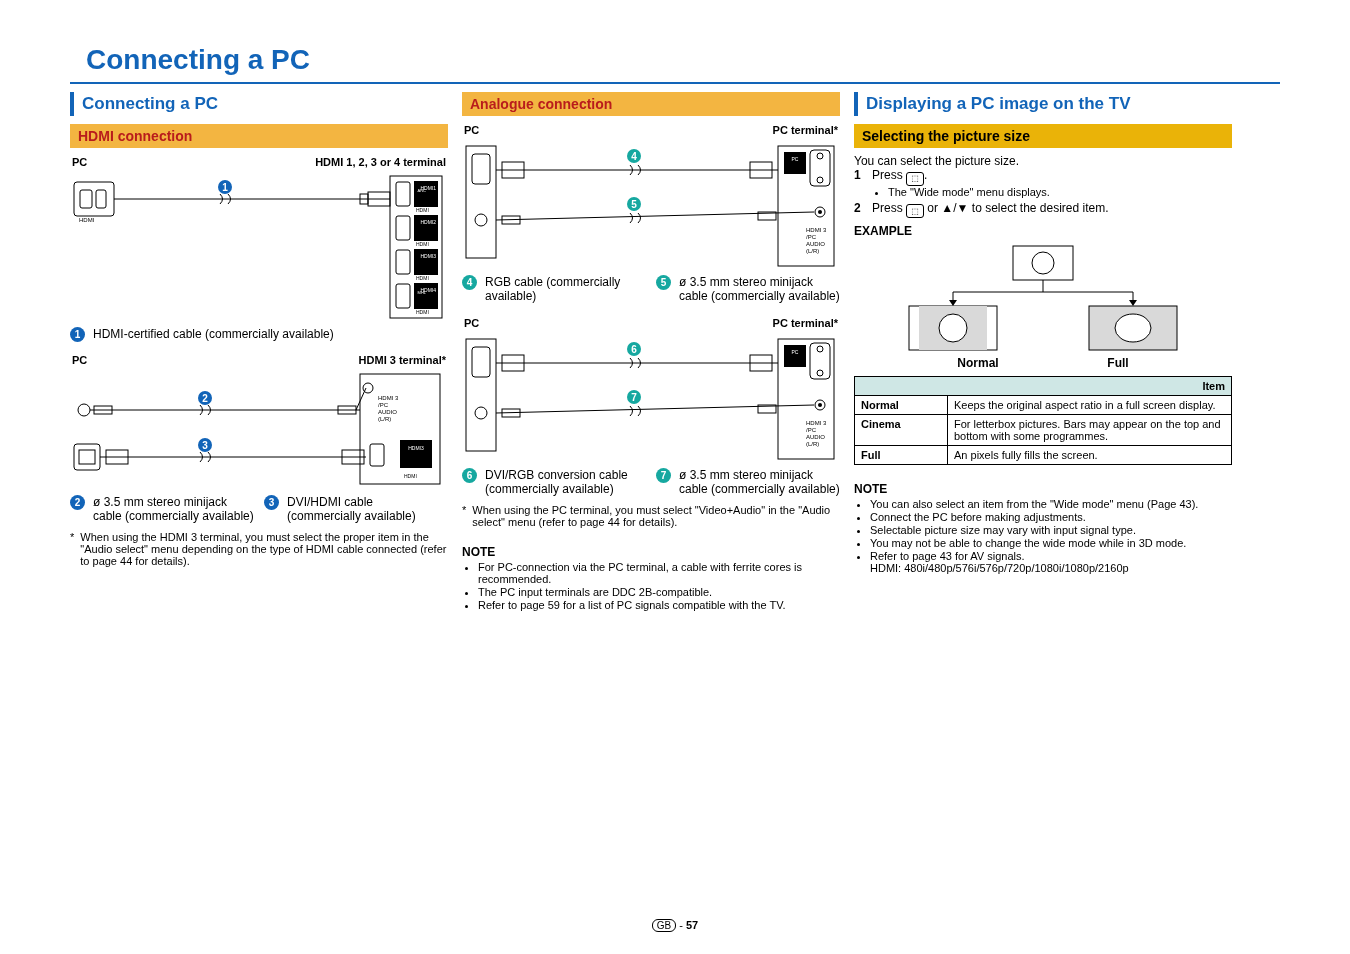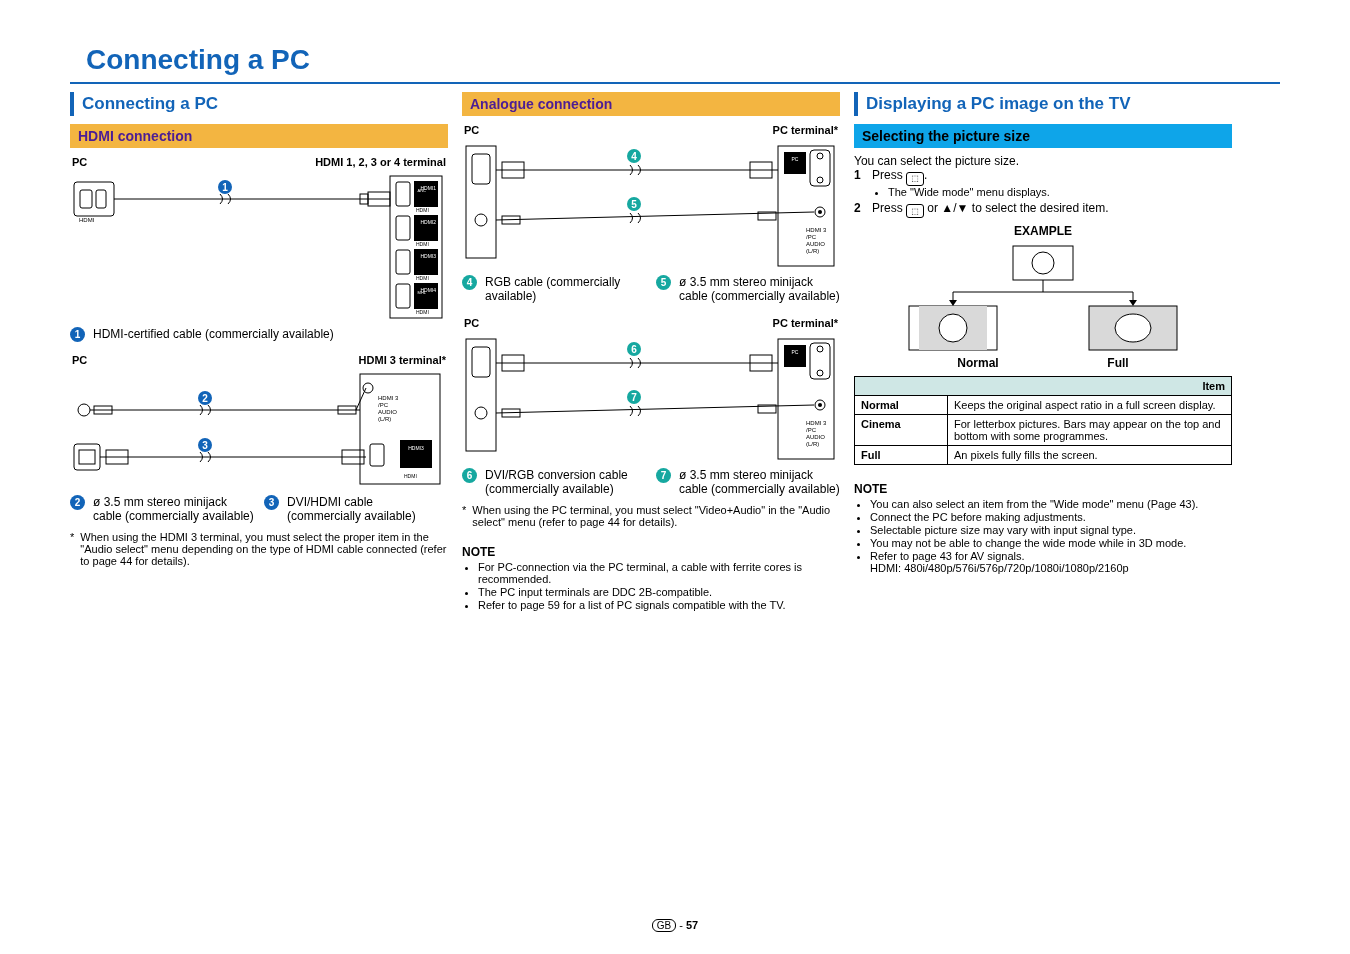--- a/index.html
+++ b/index.html
@@ -35,29 +35,29 @@
   }
   .heading-blue {
     color: #1264b8;
     font-size: 17px;
     font-weight: bold;
     border-left: 4px solid #1264b8;
     padding: 2px 0 2px 8px;
     margin-bottom: 8px;
   }
   .heading-green {
-    background: #0ea5e9;
+    background: #eab308;
     font-weight: bold;
     font-size: 14px;
     padding: 4px 8px;
     margin-bottom: 6px;
   }
   .band-orange {
     background: #f3b541;
-    color: #4c1d95;
+    color: #b91c1c;
     font-weight: bold;
     font-size: 14px;
     padding: 4px 8px;
     margin-bottom: 6px;
   }
   .small-label {
     font-weight: bold;
     font-size: 11px;
   }
   .labels-row {
@@ -145,21 +145,20 @@
     text-align: left;
     vertical-align: top;
   }
   table.items th {
     background: #cfe7e5;
     text-align: right;
   }
   .example-head {
     font-weight: bold;
     margin-top: 6px;
-    text-align: center;
   }
   .example-svg {
     display: block;
     margin: 6px auto 2px auto;
   }
   .example-labels {
     display: flex;
     justify-content: space-around;
     font-weight: bold;
     font-size: 12px;

